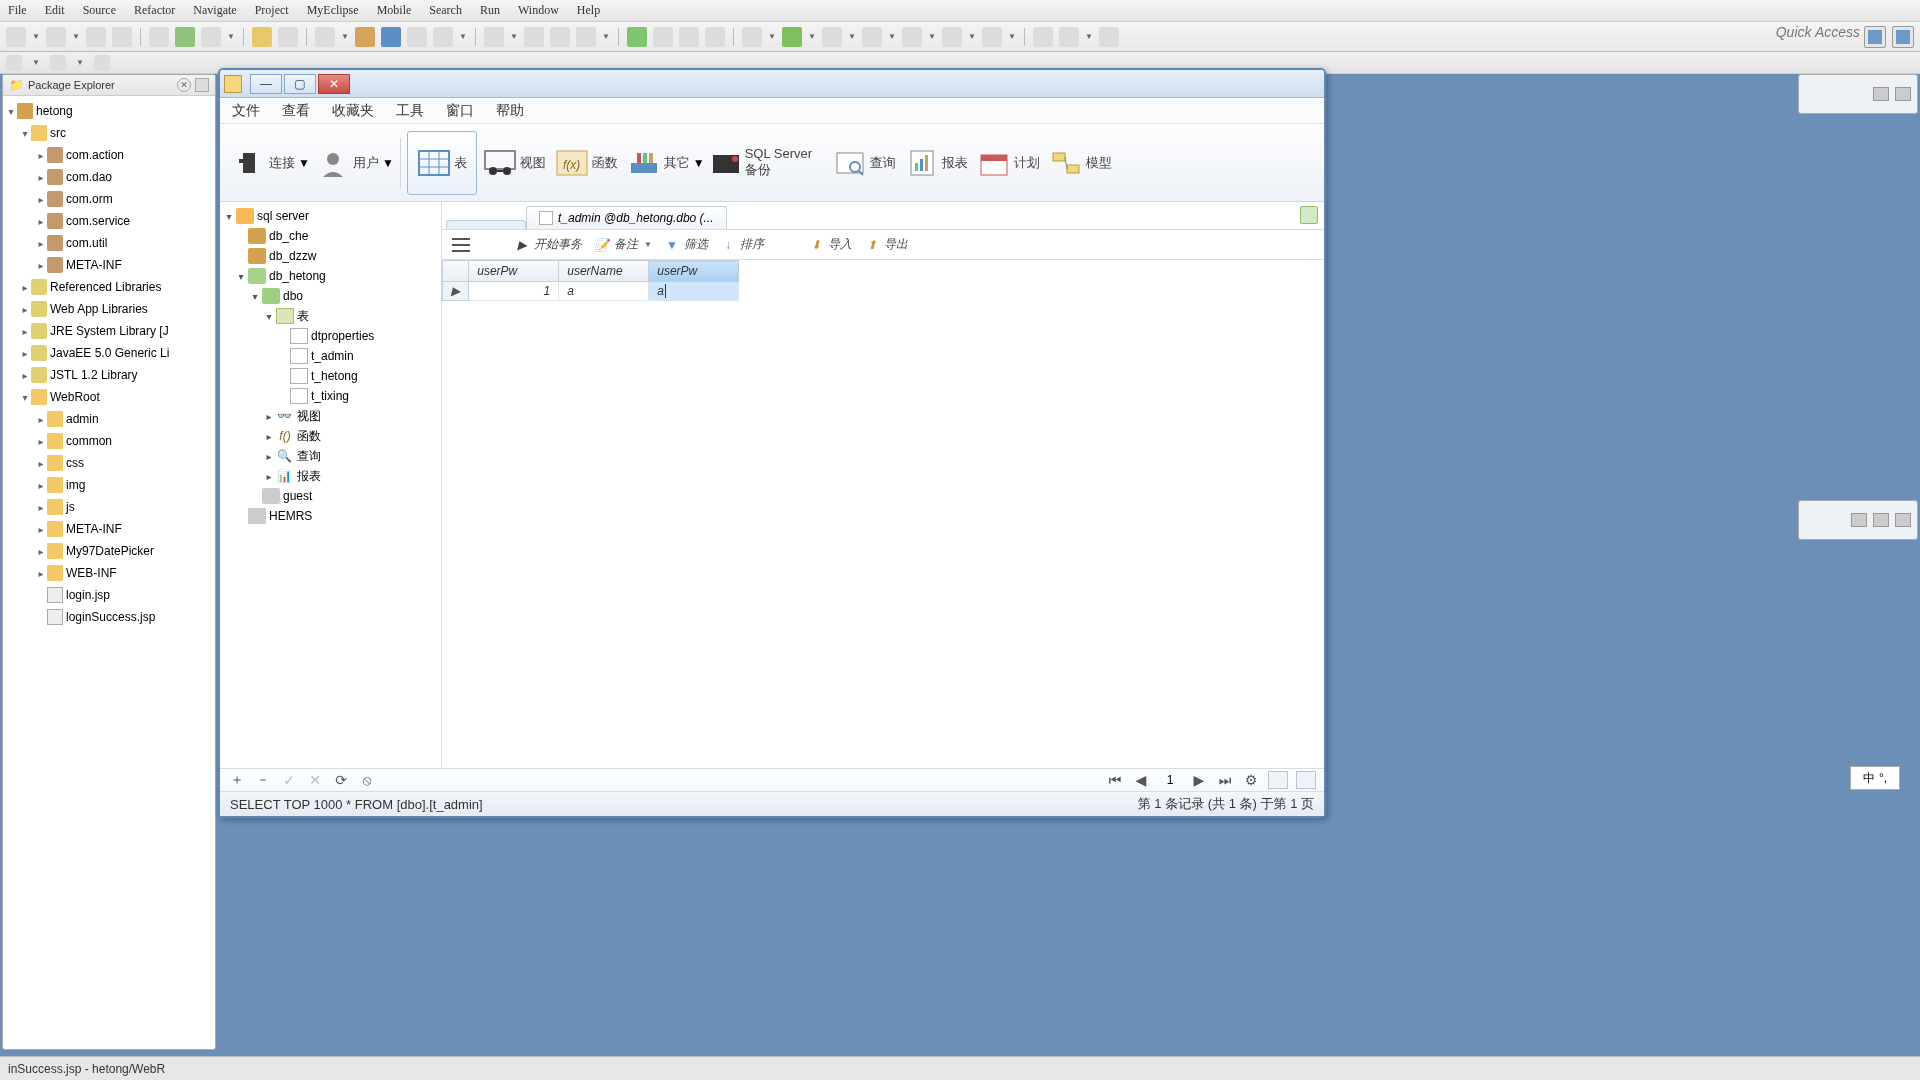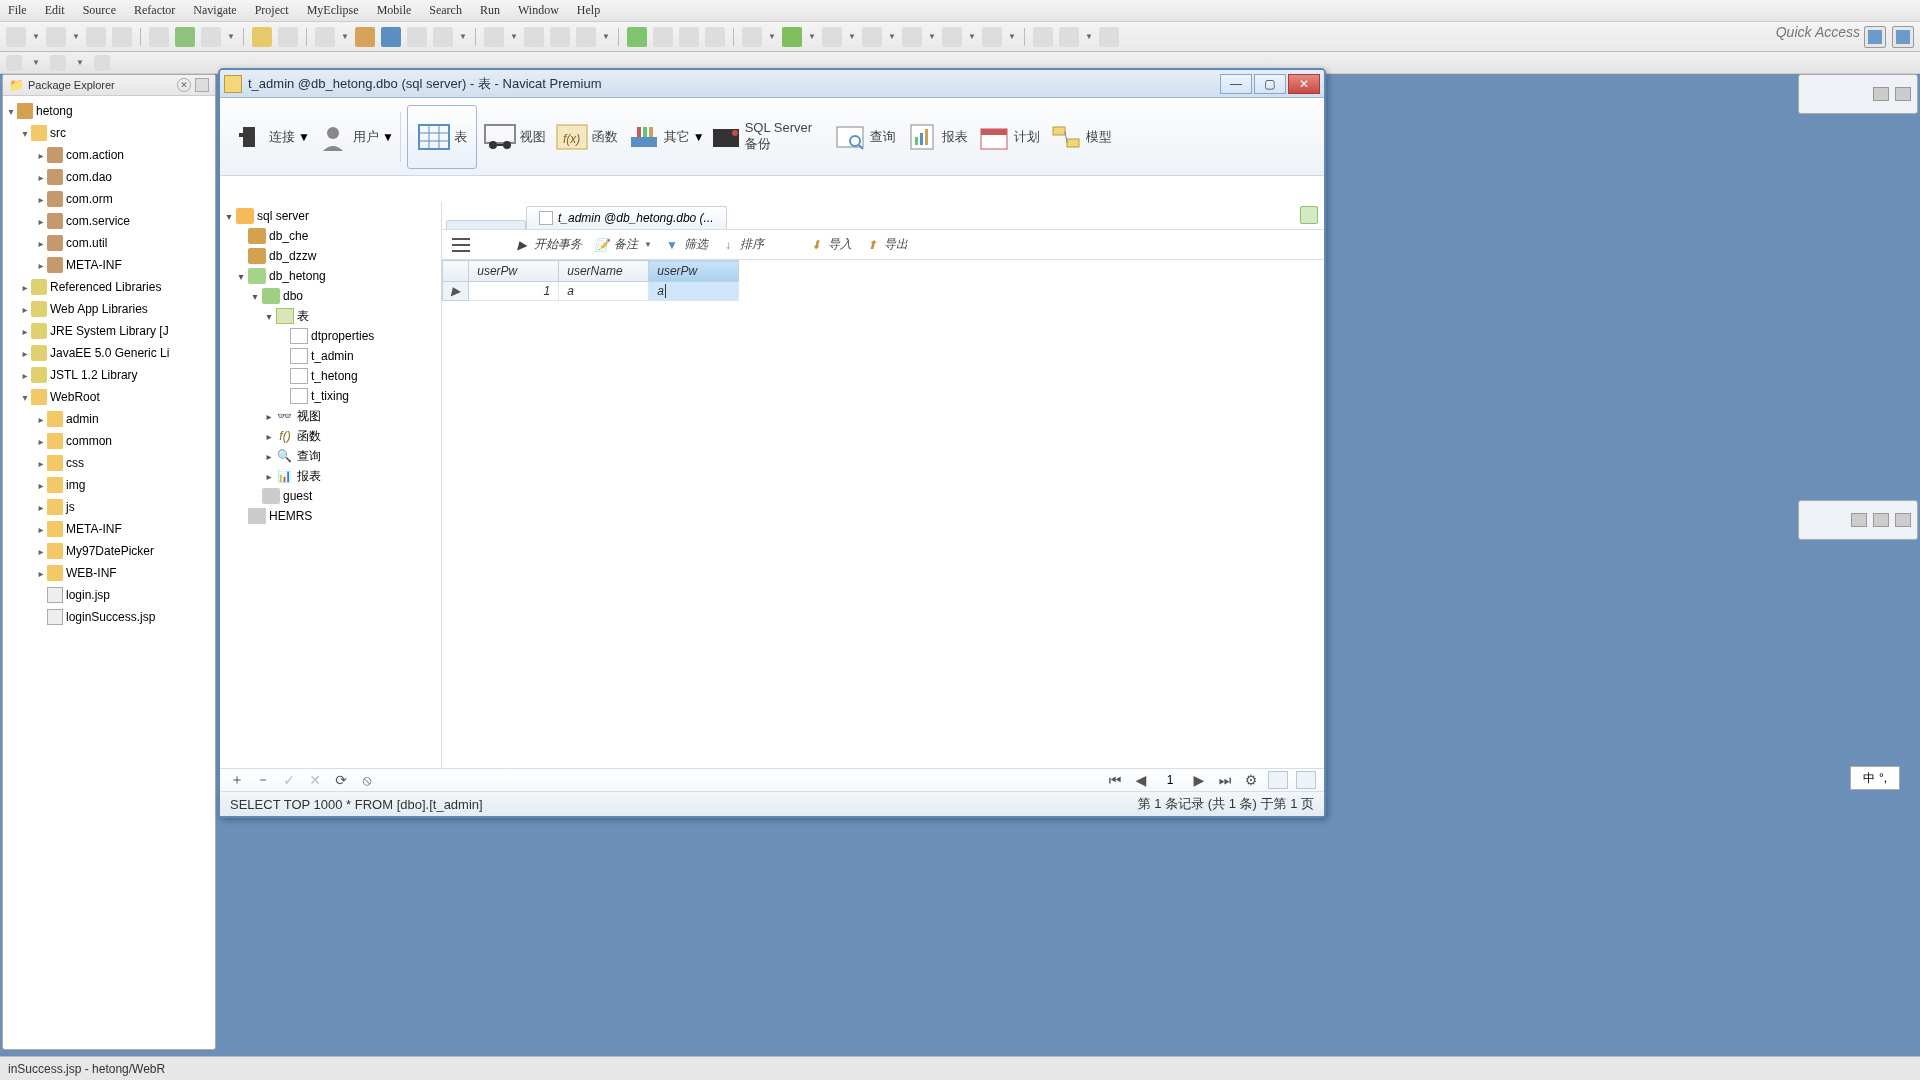--- a/index.html
+++ b/index.html
@@ -353,26 +353,33 @@
   <span class="mini"></span>
 </div>
 
 <div class="eclipse-status">
   <span>inSuccess.jsp - hetong/WebR</span>
 </div>
 
 <div class="navicat">
   <div class="nav-titlebar">
     <span class="icn-tbl"></span>
-    <span class="ttl">t_admin @db_hetong.dbo (sql server) - 表 - Navicat Premium</span>
     <span class="winbtn">—</span>
     <span class="winbtn">▢</span>
     <span class="winbtn close">✕</span>
   </div>
 
+  <div class="nav-menubar">
+    <span>文件</span>
+    <span>查看</span>
+    <span>收藏夹</span>
+    <span>工具</span>
+    <span>窗口</span>
+    <span>帮助</span>
+  </div>
 
   <div class="nav-toolbar">
     <div class="big-wrap">
       <div class="big-btn">
         <div class="bicon">
             <svg width="32" height="28">
               <rect x="10" y="4" width="12" height="20" fill="#3a3a3a"></rect>
               <rect x="6" y="10" width="6" height="4" fill="#3a3a3a"></rect>
             </svg>
           </div>

